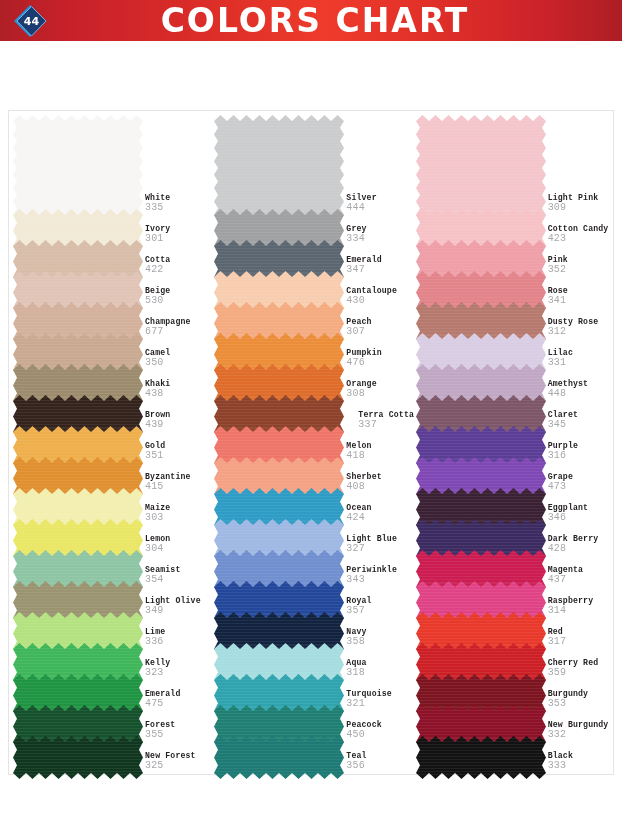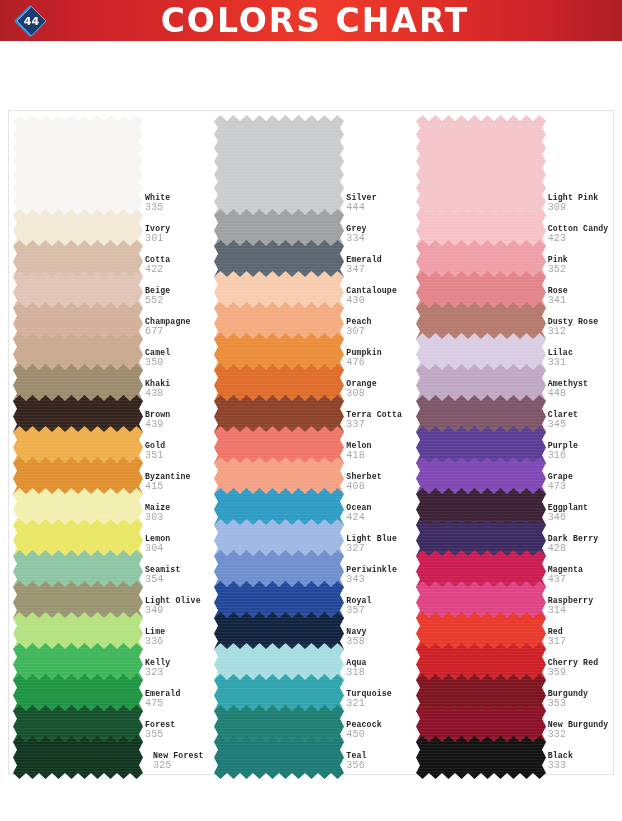--- a/index.html
+++ b/index.html
@@ -494,21 +494,21 @@
           <div class="label" style="top: 113px;">
             <span class="name">Ivory</span>
             <span class="code">301</span>
           </div>
           <div class="label" style="top: 144px;">
             <span class="name">Cotta</span>
             <span class="code">422</span>
           </div>
           <div class="label" style="top: 175px;">
             <span class="name">Beige</span>
-            <span class="code">552</span>
+            <span class="code">530</span>
           </div>
           <div class="label" style="top: 206px;">
             <span class="name">Champagne</span>
             <span class="code">677</span>
           </div>
           <div class="label" style="top: 237px;">
             <span class="name">Camel</span>
             <span class="code">350</span>
           </div>
           <div class="label" style="top: 268px;">
@@ -552,21 +552,21 @@
             <span class="code">323</span>
           </div>
           <div class="label" style="top: 578px;">
             <span class="name">Emerald</span>
             <span class="code">475</span>
           </div>
           <div class="label" style="top: 609px;">
             <span class="name">Forest</span>
             <span class="code">355</span>
           </div>
-          <div class="label" style="top: 640px; margin-left: 8px;">
+          <div class="label" style="top: 640px;">
             <span class="name">New Forest</span>
             <span class="code">325</span>
           </div>
         </div>
       </div>
       <div class="column">
         <div class="swatch-stack">
           <div class="swatch" title="Silver 444" style="top: 4px; z-index: 100;">
             <svg width="130" height="106" viewBox="0 0 130 106">
               <polygon points="0.0,6.0 6.5,0.0 13.0,6.0 19.5,0.0 26.0,6.0 32.5,0.0 39.0,6.0 45.5,0.0 52.0,6.0 58.5,0.0 65.0,6.0 71.5,0.0 78.0,6.0 84.5,0.0 91.0,6.0 97.5,0.0 104.0,6.0 110.5,0.0 117.0,6.0 123.5,0.0 130.0,6.0 126.0,12.7 130.0,19.4 126.0,26.1 130.0,32.9 126.0,39.6 130.0,46.3 126.0,53.0 130.0,59.7 126.0,66.4 130.0,73.1 126.0,79.9 130.0,86.6 126.0,93.3 130.0,100.0 130.0,100.0 123.5,106.0 117.0,100.0 110.5,106.0 104.0,100.0 97.5,106.0 91.0,100.0 84.5,106.0 78.0,100.0 71.5,106.0 65.0,100.0 58.5,106.0 52.0,100.0 45.5,106.0 39.0,100.0 32.5,106.0 26.0,100.0 19.5,106.0 13.0,100.0 6.5,106.0 0.0,100.0 4.0,93.3 0.0,86.6 4.0,79.9 0.0,73.1 4.0,66.4 0.0,59.7 4.0,53.0 0.0,46.3 4.0,39.6 0.0,32.9 4.0,26.1 0.0,19.4 4.0,12.7 0.0,6.0" fill="#cbcccd"></polygon>
@@ -953,21 +953,21 @@
             <span class="code">307</span>
           </div>
           <div class="label" style="top: 237px;">
             <span class="name">Pumpkin</span>
             <span class="code">476</span>
           </div>
           <div class="label" style="top: 268px;">
             <span class="name">Orange</span>
             <span class="code">308</span>
           </div>
-          <div class="label" style="top: 299px;">
+          <div class="label" style="top: 299px; margin-left: 12px;">
             <span class="name">Terra Cotta</span>
             <span class="code">337</span>
           </div>
           <div class="label" style="top: 330px;">
             <span class="name">Melon</span>
             <span class="code">418</span>
           </div>
           <div class="label" style="top: 361px;">
             <span class="name">Sherbet</span>
             <span class="code">408</span>

